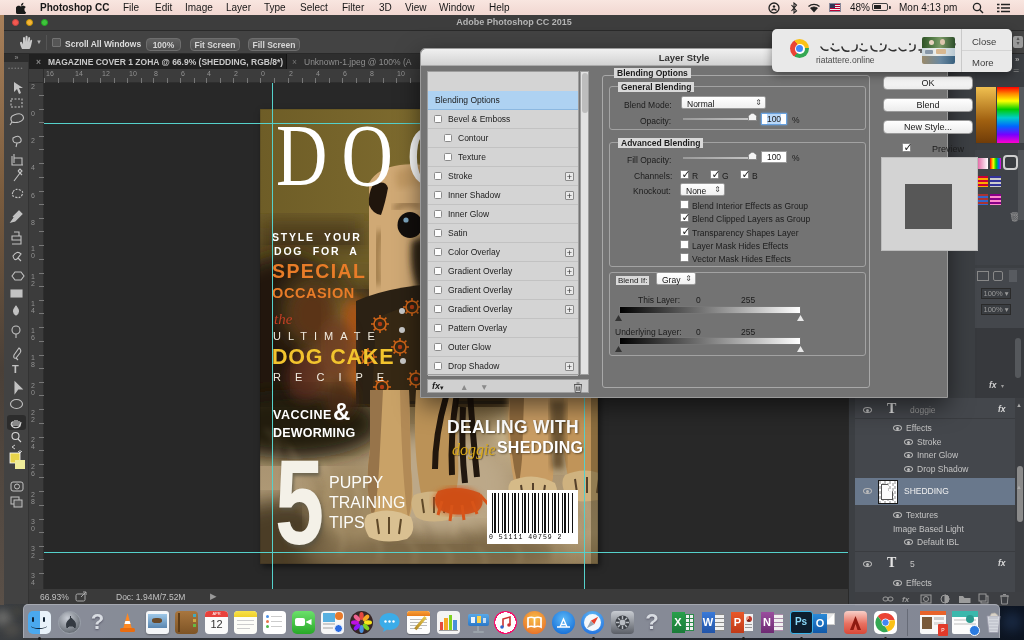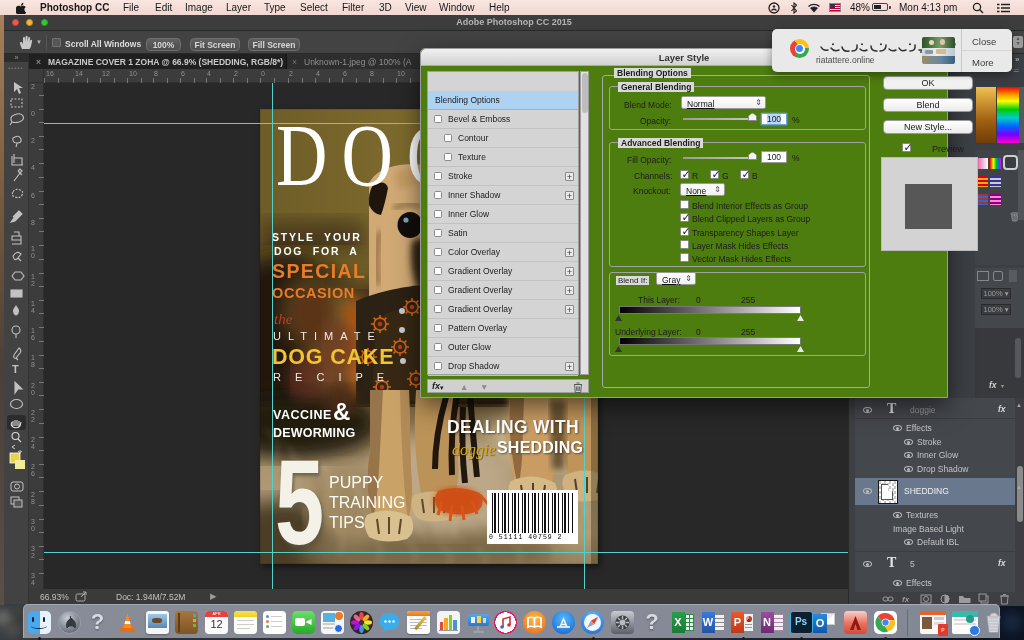--- a/index.html
+++ b/index.html
@@ -60,42 +60,42 @@
   
   #rightpanels { left:848px; top:54px; width:176px; height:550px; background:#3c3f43; border-left:1px solid #2a2a2a; }
 
   
   #layers { position:absolute; left:6px; top:344px; width:170px; height:206px; background:#44474c; color:#c4c4c4; font-size:8.5px; }
   .lrow { position:absolute; left:0; width:160px; }
   .eye { position:absolute; width:9px; height:6px; border:1px solid #bbb; border-radius:50%; }
   .eye:after { content:""; position:absolute; left:2.2px; top:0.6px; width:3px; height:3px; border-radius:50%; background:#bbb; }
 
   
-  #dialog { left:420px; top:48px; width:528px; height:350px; background:#4d7c0f;
+  #dialog { left:420px; top:48px; width:528px; height:350px; background:#737373;
     border:1px solid #9a9a9a; border-radius:5px 5px 0 0;
     box-shadow:0 8px 24px rgba(0,0,0,0.55); font-size:8.5px; color:#1c1c1c; }
   #dlg-title { position:absolute; left:0; top:0; width:100%; height:17px;
     background:linear-gradient(#f0f0f0,#d2d2d2); border-bottom:1px solid #aaa; border-radius:5px 5px 0 0;
     text-align:center; font-size:9.5px; font-weight:bold; color:#333; line-height:17px; }
   #style-list { position:absolute; left:6px; top:22px; width:152px; height:304px; background:#d4d4d4;
     border:1px solid #9e9e9e; }
   .srow { position:absolute; left:0; width:150px; height:19px; line-height:19px; border-bottom:1px solid #c2c2c2; padding-left:7px; }
   .srow .cb { position:absolute; left:6px; top:5px; width:8px; height:8px; background:#fdfdfd; border:1px solid #8a8a8a; border-radius:1.5px; }
   .srow .plus { position:absolute; right:4px; top:4.5px; width:9px; height:9px; background:#e9e9e9; border:1px solid #8a8a8a; border-radius:1px;
      font-size:9px; line-height:8px; text-align:center; color:#333; }
   #list-scroll { position:absolute; left:159px; top:22px; width:9px; height:304px; background:#e2e2e2; border:1px solid #9e9e9e; }
   #list-foot { position:absolute; left:6px; top:330px; width:162px; height:14px; background:#d0d0d0; border:1px solid #9e9e9e; }
   .fieldset { position:absolute; border:1px solid #a2a2a2; border-radius:3px; }
   .flabel { position:absolute; top:-5px; left:8px; background:#d9d9d9; padding:0 3px; font-weight:bold; }
   .dlg-btn { position:absolute; left:462px; width:90px; height:14px; background:linear-gradient(#ffffff,#ececec);
     border:1px solid #9a9a9a; border-radius:4px; text-align:center; font-size:9px; line-height:13px; color:#1a1a1a; }
   .wcb { position:absolute; width:9px; height:9px; background:#fff; border:1px solid #888; border-radius:1.5px; }
   .wcb.checked:after { content:"✓"; position:absolute; left:0.5px; top:-3px; font-size:11px; color:#222; }
   .combo { position:absolute; height:13px; background:linear-gradient(#ffffff,#f0f0f0); border:1px solid #9a9a9a; border-radius:2px;
-    font-size:8.5px; padding:1.5px 0 0 5px; color:#111;text-decoration:underline; }
+    font-size:8.5px; padding:1.5px 0 0 5px; color:#111; }
   .combo:after { content:"⇕"; position:absolute; right:3px; top:1px; font-size:8px; color:#444; }
   .slider-track { position:absolute; height:2px; background:linear-gradient(90deg,#9a9a9a,#c7c7c7); }
   .slider-thumb { position:absolute; width:9px; height:8px; background:#f4f4f4; border:1px solid #8a8a8a;
     clip-path:polygon(50% 0, 100% 45%, 100% 100%, 0 100%, 0 45%); }
   .numbox { position:absolute; width:26px; height:12px; background:#fff; border:1px solid #9a9a9a; font-size:8.5px;
     text-align:center; line-height:11px; }
   .gradbar { position:absolute; width:182px; height:8px; border:1px solid #777;
     background:linear-gradient(90deg,#000,#fff); }
   .bmark { position:absolute; width:7px; height:6px; background:#333; clip-path:polygon(50% 0,100% 100%,0 100%); }
 

